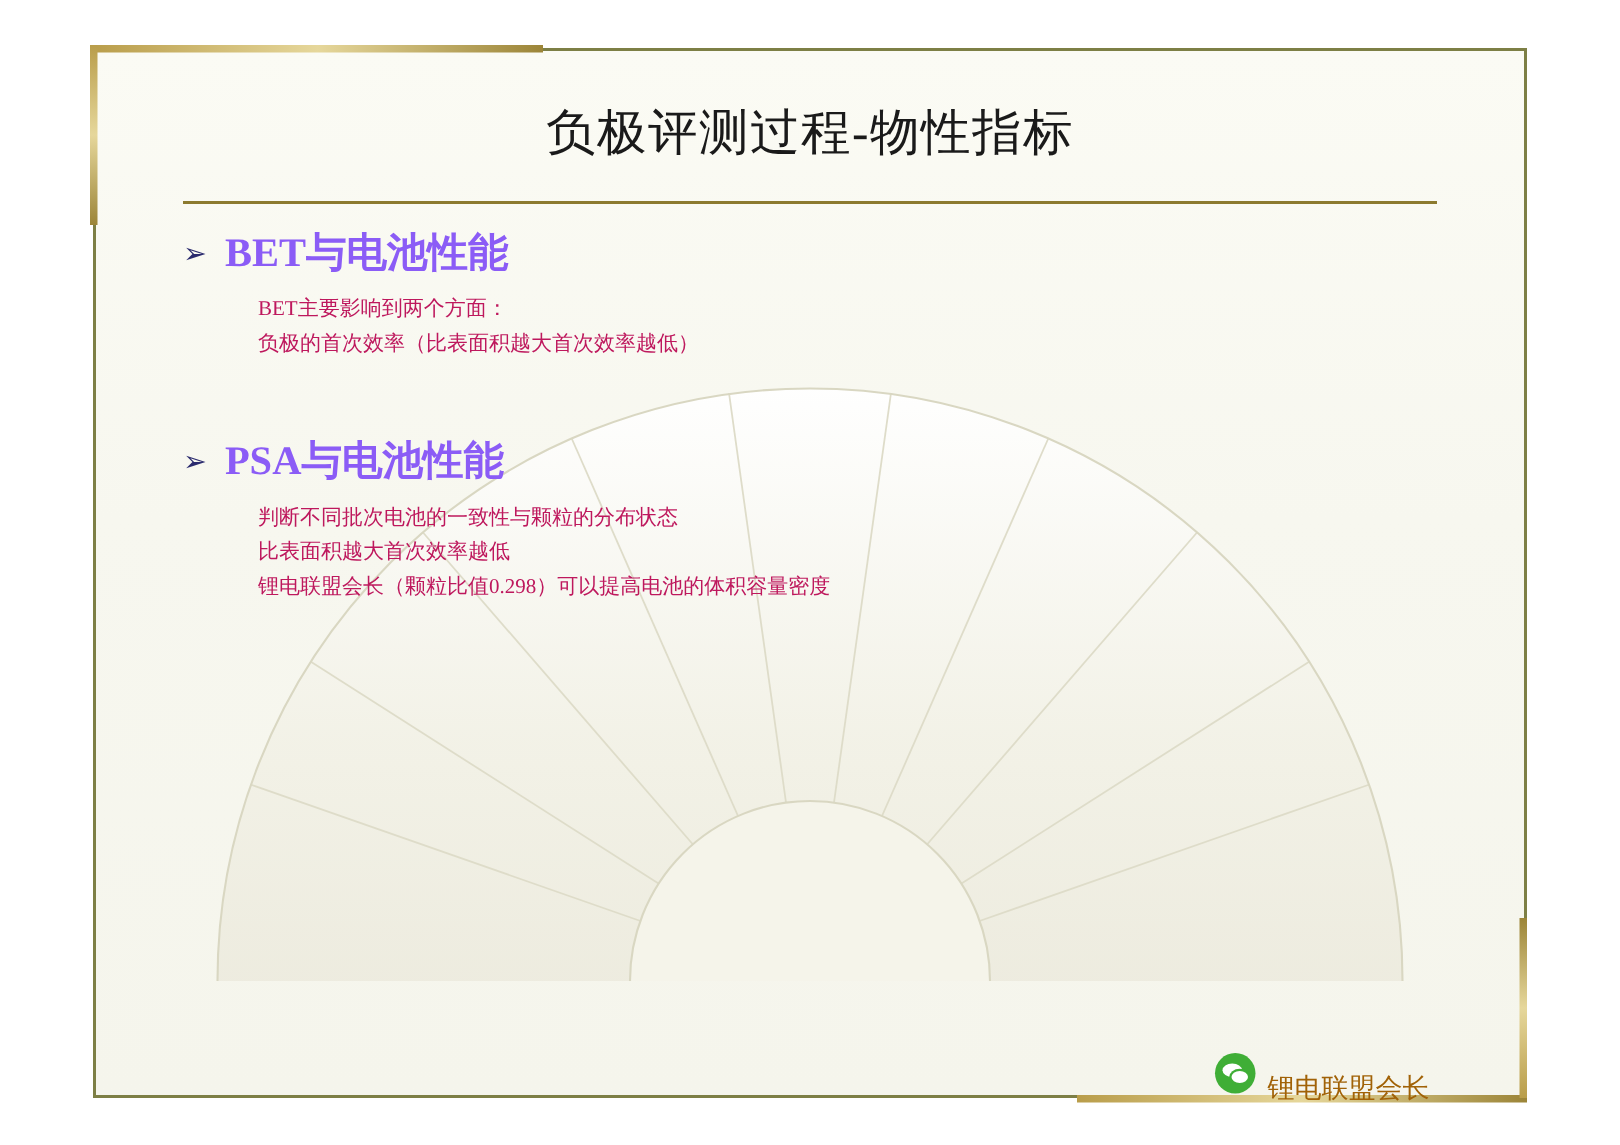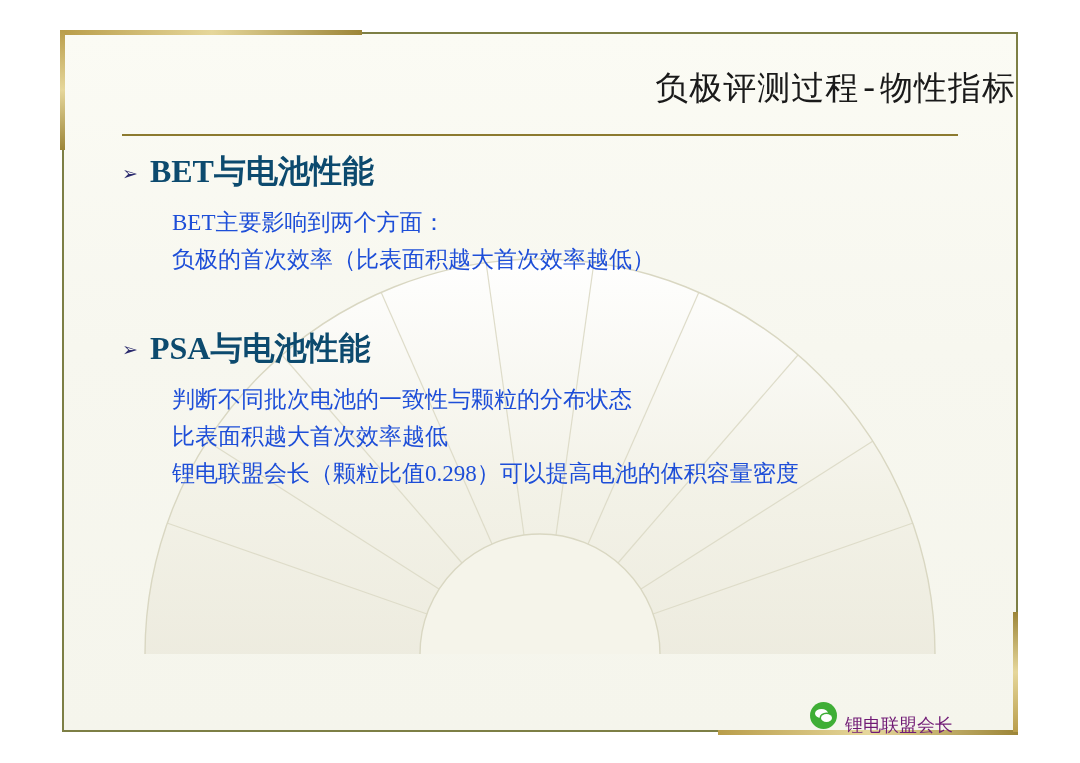--- a/index.html
+++ b/index.html
@@ -77,25 +77,25 @@
     height: 696px;
     overflow: hidden;
     pointer-events: none;
   }
 
   .title {
     position: absolute;
     left: 64px;
     top: 66px;
     width: 952px;
-    text-align: right;
+    text-align: center;
     font-size: 33px;
     color: #1a1a1a;
     letter-spacing: 1px;
-    font-family: Liberation Mono, monospace;
+    font-family: Liberation Serif, serif;
   }
   .title-rule {
     position: absolute;
     left: 122px;
     top: 134px;
     width: 836px;
     height: 2px;
     background: #8c7a2f;
   }
 
@@ -116,31 +116,31 @@
     gap: 12px;
     margin-bottom: 10px;
   }
   .bullet-marker {
     color: #2b2b6e;
     font-size: 19px;
     line-height: 1;
     transform: translateY(1px);
   }
   .bullet-title {
-    font-size: 32px;
-    color: #0c4a6e;
+    font-size: 27px;
+    color: #8b5cf6;
     font-weight: 700;
     font-family: "Liberation Serif", serif;
   }
   .bullet-lines {
     margin-left: 50px;
   }
   .bullet-line {
-    font-size: 23px;
-    color: #1d4ed8;
+    font-size: 14px;
+    color: #be185d;
     line-height: 1.62;
     font-family: "Liberation Serif", serif;
     white-space: nowrap;
   }
 
   .gap {
     height: 42px;
   }
 
   
@@ -172,21 +172,21 @@
     content: "";
     position: absolute;
     left: 11px; top: 12px;
     width: 11px; height: 8px;
     border-radius: 50%;
     background: #ffffff;
     box-shadow: 0 0 0 1.5px #3fae36;
   }
   .footer-text {
     font-size: 18px;
-    color: #701a75;
+    color: #a16207;
     font-family: "Liberation Sans", sans-serif;
     margin-top: 20px;
   }
 </style>
 </head>
 <body>
 
 <div class="slide">
 
   <div class="frame-outer"></div>

